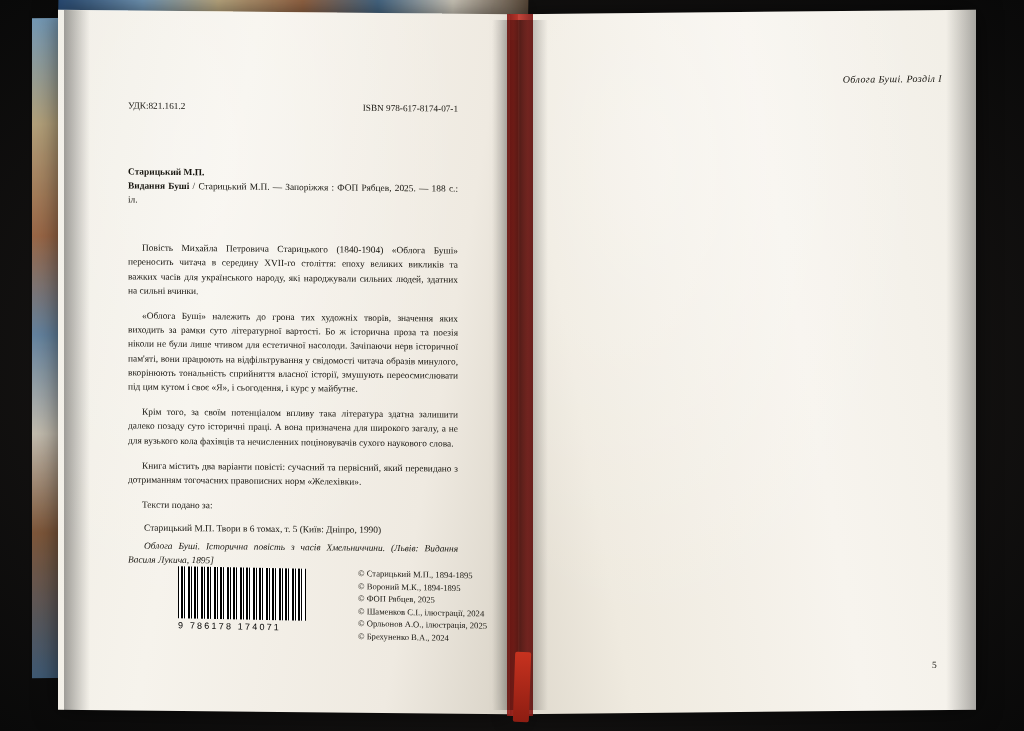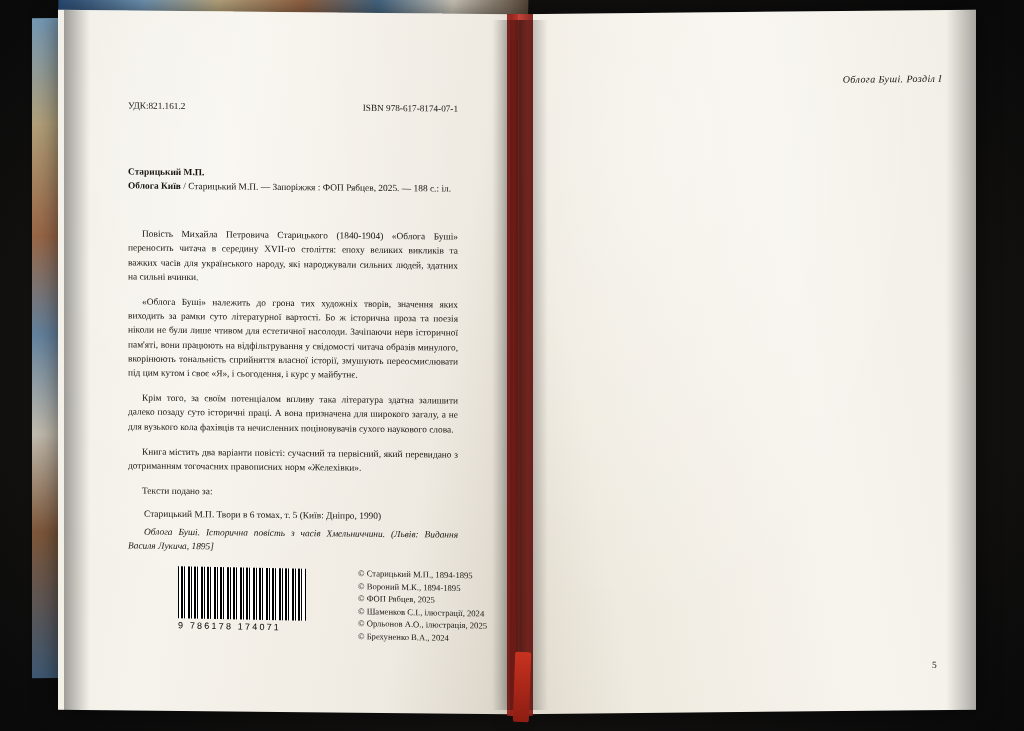--- a/index.html
+++ b/index.html
@@ -218,21 +218,21 @@
       <div class="shade-left-edge"></div>
 
       <div class="col col-left">
         <div class="udk-row">
           <span>УДК:821.161.2</span>
           <span>ISBN 978-617-8174-07-1</span>
         </div>
 
         <div class="imprint">
           <div>Старицький М.П.</div>
-          <div><span>Облога Київ</span><span class="rest"> / Старицький М.П. — Запоріжжя : ФОП Рябцев, 2025. — 188 с.: іл.</span></div>
+          <div><span>Видання Буші</span><span class="rest"> / Старицький М.П. — Запоріжжя : ФОП Рябцев, 2025. — 188 с.: іл.</span></div>
         </div>
 
         <p class="para first">Повість Михайла Петровича Старицького (1840-1904) «Облога Буші» переносить читача в середину XVII-го століття: епоху великих викликів та важких часів для українського народу, які народжували сильних людей, здатних на сильні вчинки.</p>
         <p class="para">«Облога Буші» належить до грона тих художніх творів, значення яких виходить за рамки суто літературної вартості. Бо ж історична проза та поезія ніколи не були лише чтивом для естетичної насолоди. Зачіпаючи нерв історичної пам'яті, вони працюють на відфільтрування у свідомості читача образів минулого, вкорінюють тональність сприйняття власної історії, змушують переосмислювати під цим кутом і своє «Я», і сьогодення, і курс у майбутнє.</p>
         <p class="para">Крім того, за своїм потенціалом впливу така література здатна залишити далеко позаду суто історичні праці. А вона призначена для широкого загалу, а не для вузького кола фахівців та нечисленних поціновувачів сухого наукового слова.</p>
         <p class="para">Книга містить два варіанти повісті: сучасний та первісний, який перевидано з дотриманням тогочасних правописних норм «Желехівки».</p>
         <p class="para tight">Текcти подано за:</p>
 
         <div class="src-block">
           <p class="src-line">Старицький М.П. Твори в 6 томах, т. 5 (Київ: Дніпро, 1990)</p>

